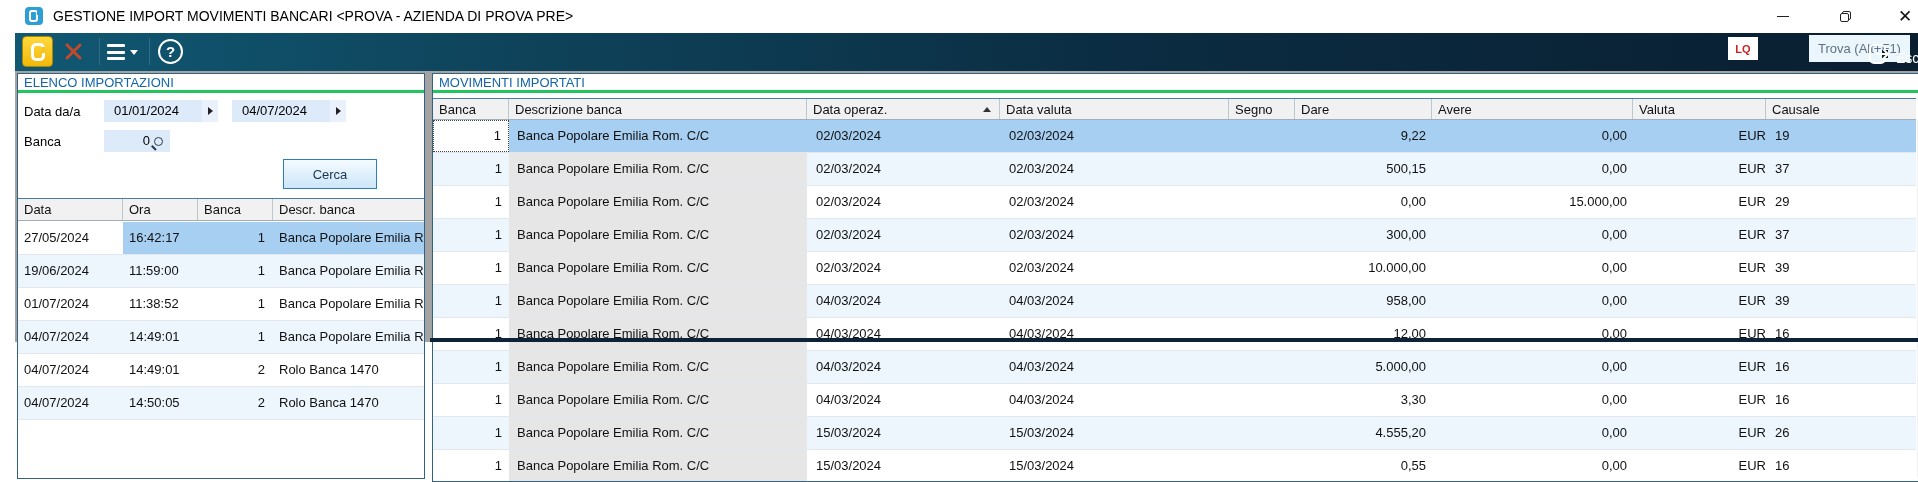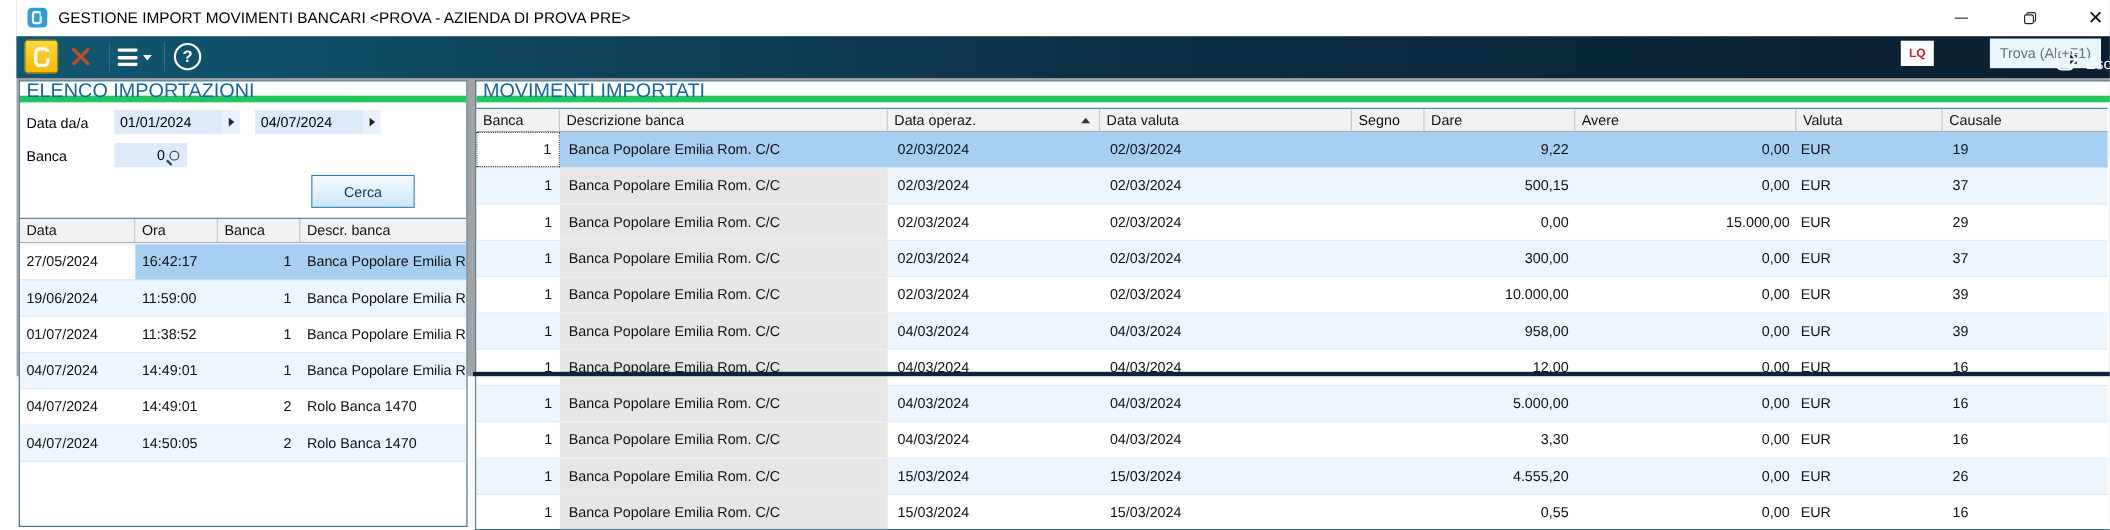--- a/index.html
+++ b/index.html
@@ -56,28 +56,28 @@
            color:#cc2222; font-size:11px; font-weight:bold; display:flex; align-items:center;
            justify-content:center; }
   .tb-find { position:absolute; left:1794px; top:2px; width:101px; height:27px; background:#eaf5fc;
            border:none; color:#5f7183; font-size:13px; padding-left:9px; line-height:27px;
            white-space:nowrap; }
   .tb-esci { position:absolute; left:1852px; top:5px; height:28px; display:flex; align-items:flex-end; }
   .tb-esci .label { color:#fff; font-size:14px; margin-left:5px; }
 
   
   .panel { position:absolute; background:#fff; border:1px solid #35627e; }
-  .panel-title { height:19px; line-height:17px; padding-left:6px; font-size:18px;
-                 color:#1565a8; border-bottom:6px solid #22c55e; white-space:nowrap; }
+  .panel-title { height:19px; line-height:17px; padding-left:6px; font-size:13px;
+                 color:#1565a8; border-bottom:3px solid #22c55e; white-space:nowrap; }
 
   
   #left-panel { left:2px; top:73px; width:408px; height:406px; overflow:hidden; }
   .fl-label { position:absolute; left:6px; font-size:13px; color:#000; }
   .fl-field { position:absolute; display:flex; height:22px; font-size:13px; }
-  .fl-field .val { background:#dceafa; height:22px; line-height:22px; padding:0 5px; }
+  .fl-field .val { background:#dceafa; height:22px; line-height:22px; padding:0 10px; }
   .fl-field .arrbox { width:16px; height:22px; background:#e9f2fc; display:flex;
                  align-items:center; justify-content:center; }
   .fl-field .tri { width:0; height:0; border-top:4px solid transparent;
                  border-bottom:4px solid transparent; border-left:5px solid #222; }
   .bank-field { background:#dceafa; display:flex; align-items:center; padding:0 4px; }
   .bank-field .val { flex:1; text-align:right; padding-right:4px; background:transparent; }
   .lens { position:relative; width:9px; height:9px; border:1.5px solid #2b3b4a;
           border-radius:50%; margin-right:3px; }
   .lens::after { content:""; position:absolute; width:6px; height:1.6px; background:#2b3b4a;
           transform:rotate(45deg); left:-4px; top:9px; }
@@ -109,21 +109,21 @@
   #right-panel { left:417px; top:73px; width:1501px; height:409px; overflow:hidden; border-right:none; }
   #right-table-head { position:absolute; left:0; top:24px; width:1483px;
         grid-template-columns:76px 298px 193px 229px 66px 137px 201px 133px 1fr; height:22px; }
   #right-rows { position:absolute; left:0; top:46px; width:1483px; }
   #right-rows .grid-row { grid-template-columns:76px 298px 193px 229px 66px 137px 201px 133px 1fr; }
   #right-rows .c.banca { text-align:right; padding-right:7px; }
   #right-rows .c.descr { background:#e6e6e6; padding-left:8px; }
   #right-rows .grid-row.selected .c.descr { background:transparent; }
   #right-rows .c.dop, #right-rows .c.dval { padding-left:9px; }
   #right-rows .c.money { text-align:right; padding-right:6px; }
-  #right-rows .c.valuta { padding-left:4px; }
+  #right-rows .c.valuta { padding-left:4px;text-align:right; }
   #right-rows .c.causale { padding-left:9px; }
   #right-rows .grid-row.selected .c.banca { background:#fff; border:1px dotted #444;
         line-height:30px; }
   .sort-asc { margin-left:auto; margin-right:8px; width:0; height:0;
         border-left:4px solid transparent; border-right:4px solid transparent;
         border-bottom:5px solid #333; }
 
   
   .vscroll { position:absolute; right:0; top:46px; bottom:4px; width:16px; background:#f1f1f1; }
   .vscroll .up { position:absolute; top:0; left:0; width:16px; height:21px; background:#ececec;

